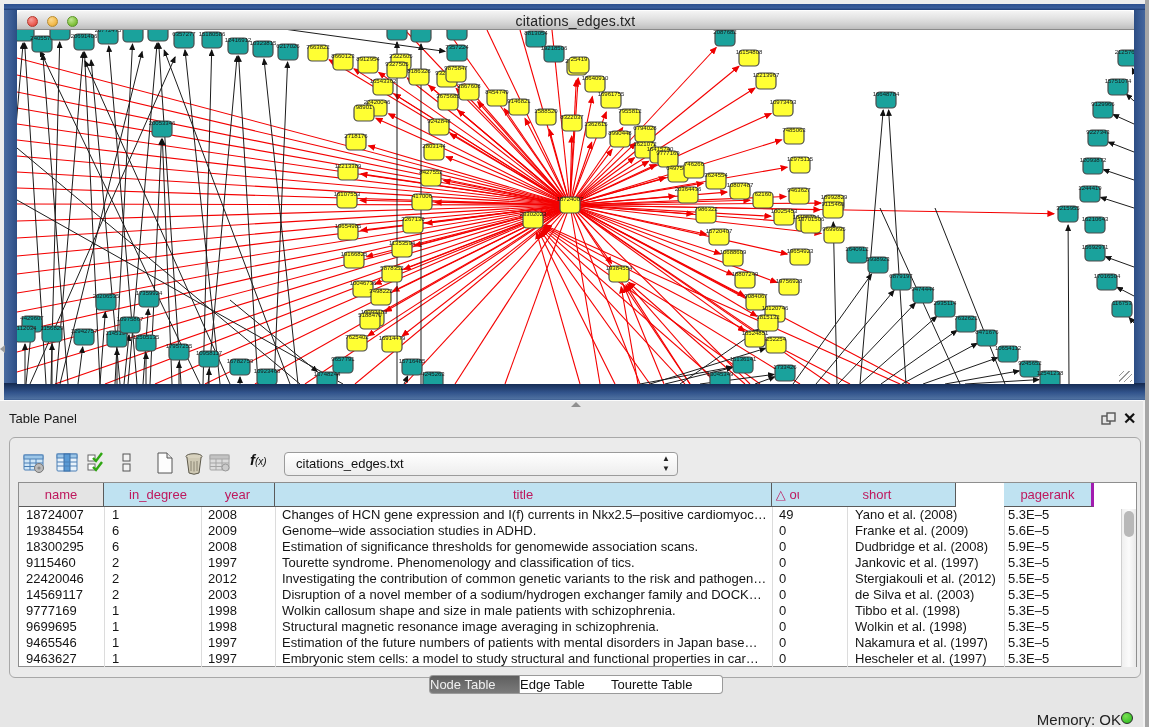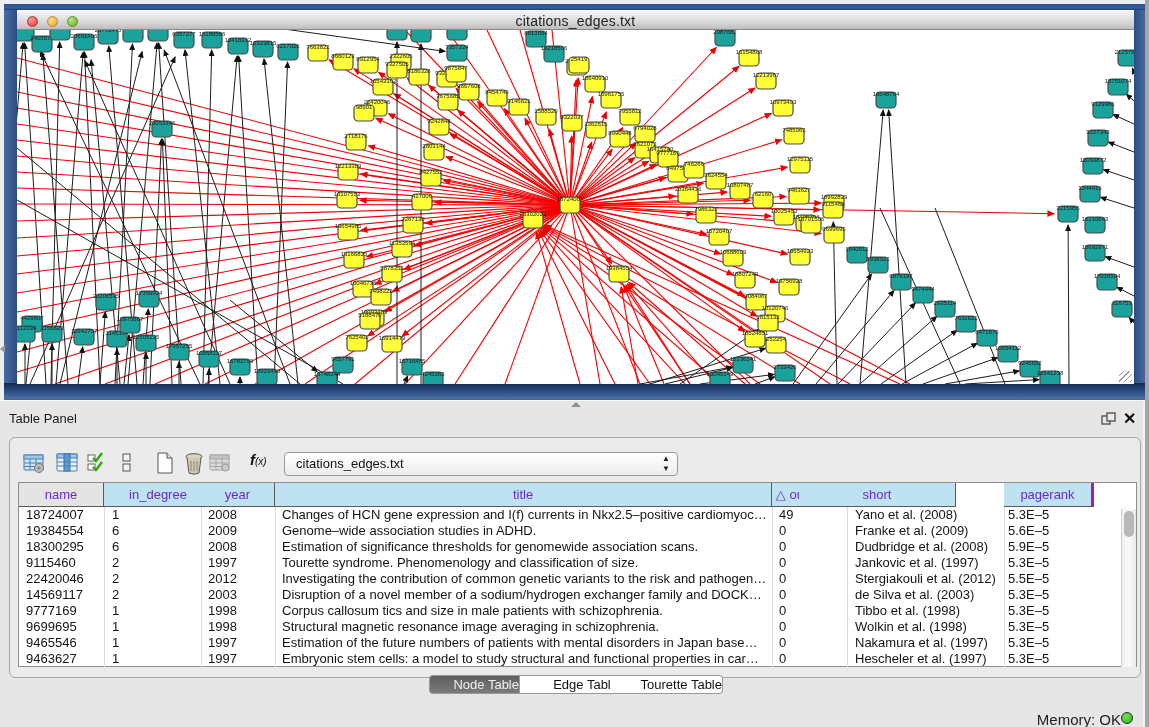--- a/index.html
+++ b/index.html
@@ -20,21 +20,21 @@
 #tp{position:absolute;left:0;top:400px;width:1149px;height:327px;background:#e6e6e6;border-top:1px solid #fbfbfb}
 #tp .hdr{position:absolute;left:9px;top:10px;font-size:13px;color:#1a1a1a}
 #uparrow{position:absolute;left:571px;top:1px;width:0;height:0;border-left:5px solid transparent;border-right:5px solid transparent;border-bottom:5px solid #8f8f8f}
 #float{position:absolute;left:1101px;top:11px;width:15px;height:14px}
 #closex{position:absolute;left:1123px;top:8px;font-size:16px;font-weight:bold;color:#111}
 #cont{position:absolute;left:9px;top:36px;width:1132px;height:241px;background:#ebebeb;border:1px solid #a8a8a8;border-radius:6px}
 .ticon{position:absolute;top:14px}
 #combo{position:absolute;left:274px;top:14px;width:394px;height:24px;background:linear-gradient(180deg,#ffffff,#ededed);border:1px solid #9b9b9b;border-radius:4px;font-size:13px;color:#111;line-height:22px;padding-left:11px}
 #combo .arr{position:absolute;right:7px;top:1px;font-size:8px;color:#222;line-height:10px;text-align:center}
 #tbl{position:absolute;left:8px;top:44px;width:1119px;height:185px;background:#fff;border:1px solid #8e8e8e}
-#thead{position:absolute;left:0;top:0;width:1117px;height:24px;font-size:13px;color:#6d28d9}
+#thead{position:absolute;left:0;top:0;width:1117px;height:24px;font-size:13px;color:#be185d}
 #thead span{position:absolute;top:0;height:24px;line-height:24px;text-align:center;background:#bfe2f1;border-right:1px solid #5a5a5a;border-bottom:1px solid #5a5a5a;overflow:hidden}
 #thead .h0{left:0;width:85px;background:#e4e4e4}
 #thead .h1{left:85px;width:109px}
 #thead .h2{left:182px;width:74px}
 #thead .h3{left:256px;width:497px}
 #thead .h4{left:753px;width:75px}
 #thead .h5{left:780px;width:157px}
 #thead .h6{left:985px;width:90px;border-right:3px solid #a21caf}
 #rows{position:absolute;left:0;top:24px;width:1117px;height:160px;font-size:13px;color:#141414}
 .row{position:relative;height:16px;line-height:16px;white-space:nowrap}
@@ -43,21 +43,21 @@
 .c1{left:93px;width:88px}
 .c2{left:189px;width:66px}
 .c3{left:263px;width:488px}
 .c4{left:760px;width:66px}
 .c5{left:836px;width:150px;width:149px}
 .c6{left:989px;width:80px}
 .vline{position:absolute;top:24px;height:160px;width:1px;background:#dcdcdc}
 #vsb{position:absolute;left:1102px;top:26px;width:15px;height:158px;background:linear-gradient(90deg,#efefef,#fbfbfb 50%,#e9e9e9);border-left:1px solid #d0d0d0}
 #vsb .thumb{position:absolute;left:2px;top:2px;width:10px;height:26px;background:#b8b8b8;border-radius:5px}
 #tabs{position:absolute;left:429px;top:274px;height:19px;font-size:13px}
-.tab{position:absolute;top:0;height:19px;line-height:18px;text-align:right;border:1px solid #9a9a9a}
+.tab{position:absolute;top:0;height:19px;line-height:18px;text-align:left;border:1px solid #9a9a9a}
 #tab1{left:0;width:90px;border-radius:4px 0 0 4px;background:linear-gradient(180deg,#5f5f5f,#7b7b7b);color:#f0f0f0;border-right:none}
 #tab2{left:90px;width:100px;background:#fff;color:#111;border-right:1px solid #cfcfcf;border-left:1px solid #9a9a9a}
 #tab3{left:182px;width:112px;border-radius:0 4px 4px 0;background:#fff;color:#111;border-left:none}
 #status{position:absolute;right:28px;top:310px;font-size:15px;color:#222}
 #gdot{position:absolute;left:1121px;top:311px;width:12px;height:12px;border-radius:50%;background:radial-gradient(circle at 38% 32%,#7adf52,#3ec42c 70%,#2fae1e);border:1px solid #2a2a2a}
 #redge{position:absolute;left:1145px;top:0;width:4px;height:727px;background:#a6a6a6;z-index:50}
 #redgeL{position:absolute;left:1143px;top:400px;width:2px;height:327px;background:#f2f2f2;z-index:50}
 </style></head><body>
 <div id="redge"></div>
 <div id="redgeL"></div>
@@ -944,21 +944,21 @@
             <span class="c2">2008</span>
             <span class="c3">Estimation of significance thresholds for genomewide association scans.</span>
             <span class="c4">0</span>
             <span class="c5">Dudbridge et al. (2008)</span>
             <span class="c6">5.9E–5</span>
           </div>
           <div class="row">
             <span class="c0">9115460</span>
             <span class="c1">2</span>
             <span class="c2">1997</span>
-            <span class="c3">Tourette syndrome. Phenomenology and classification of size.</span>
+            <span class="c3">Tourette syndrome. Phenomenology and classification of tics.</span>
             <span class="c4">0</span>
             <span class="c5">Jankovic et al. (1997)</span>
             <span class="c6">5.3E–5</span>
           </div>
           <div class="row">
             <span class="c0">22420046</span>
             <span class="c1">2</span>
             <span class="c2">2012</span>
             <span class="c3">Investigating the contribution of common genetic variants to the risk and pathogen…</span>
             <span class="c4">0</span>
@@ -971,21 +971,21 @@
             <span class="c2">2003</span>
             <span class="c3">Disruption of a novel member of a sodium/hydrogen exchanger family and DOCK…</span>
             <span class="c4">0</span>
             <span class="c5">de Silva et al. (2003)</span>
             <span class="c6">5.3E–5</span>
           </div>
           <div class="row">
             <span class="c0">9777169</span>
             <span class="c1">1</span>
             <span class="c2">1998</span>
-            <span class="c3">Corpus callosum tics and size in male patients with schizophrenia.</span>
+            <span class="c3">Wolkin callosum shape and size in male patients with schizophrenia.</span>
             <span class="c4">0</span>
             <span class="c5">Tibbo et al. (1998)</span>
             <span class="c6">5.3E–5</span>
           </div>
           <div class="row">
             <span class="c0">9699695</span>
             <span class="c1">1</span>
             <span class="c2">1998</span>
             <span class="c3">Structural magnetic resonance image averaging in schizophrenia.</span>
             <span class="c4">0</span>

